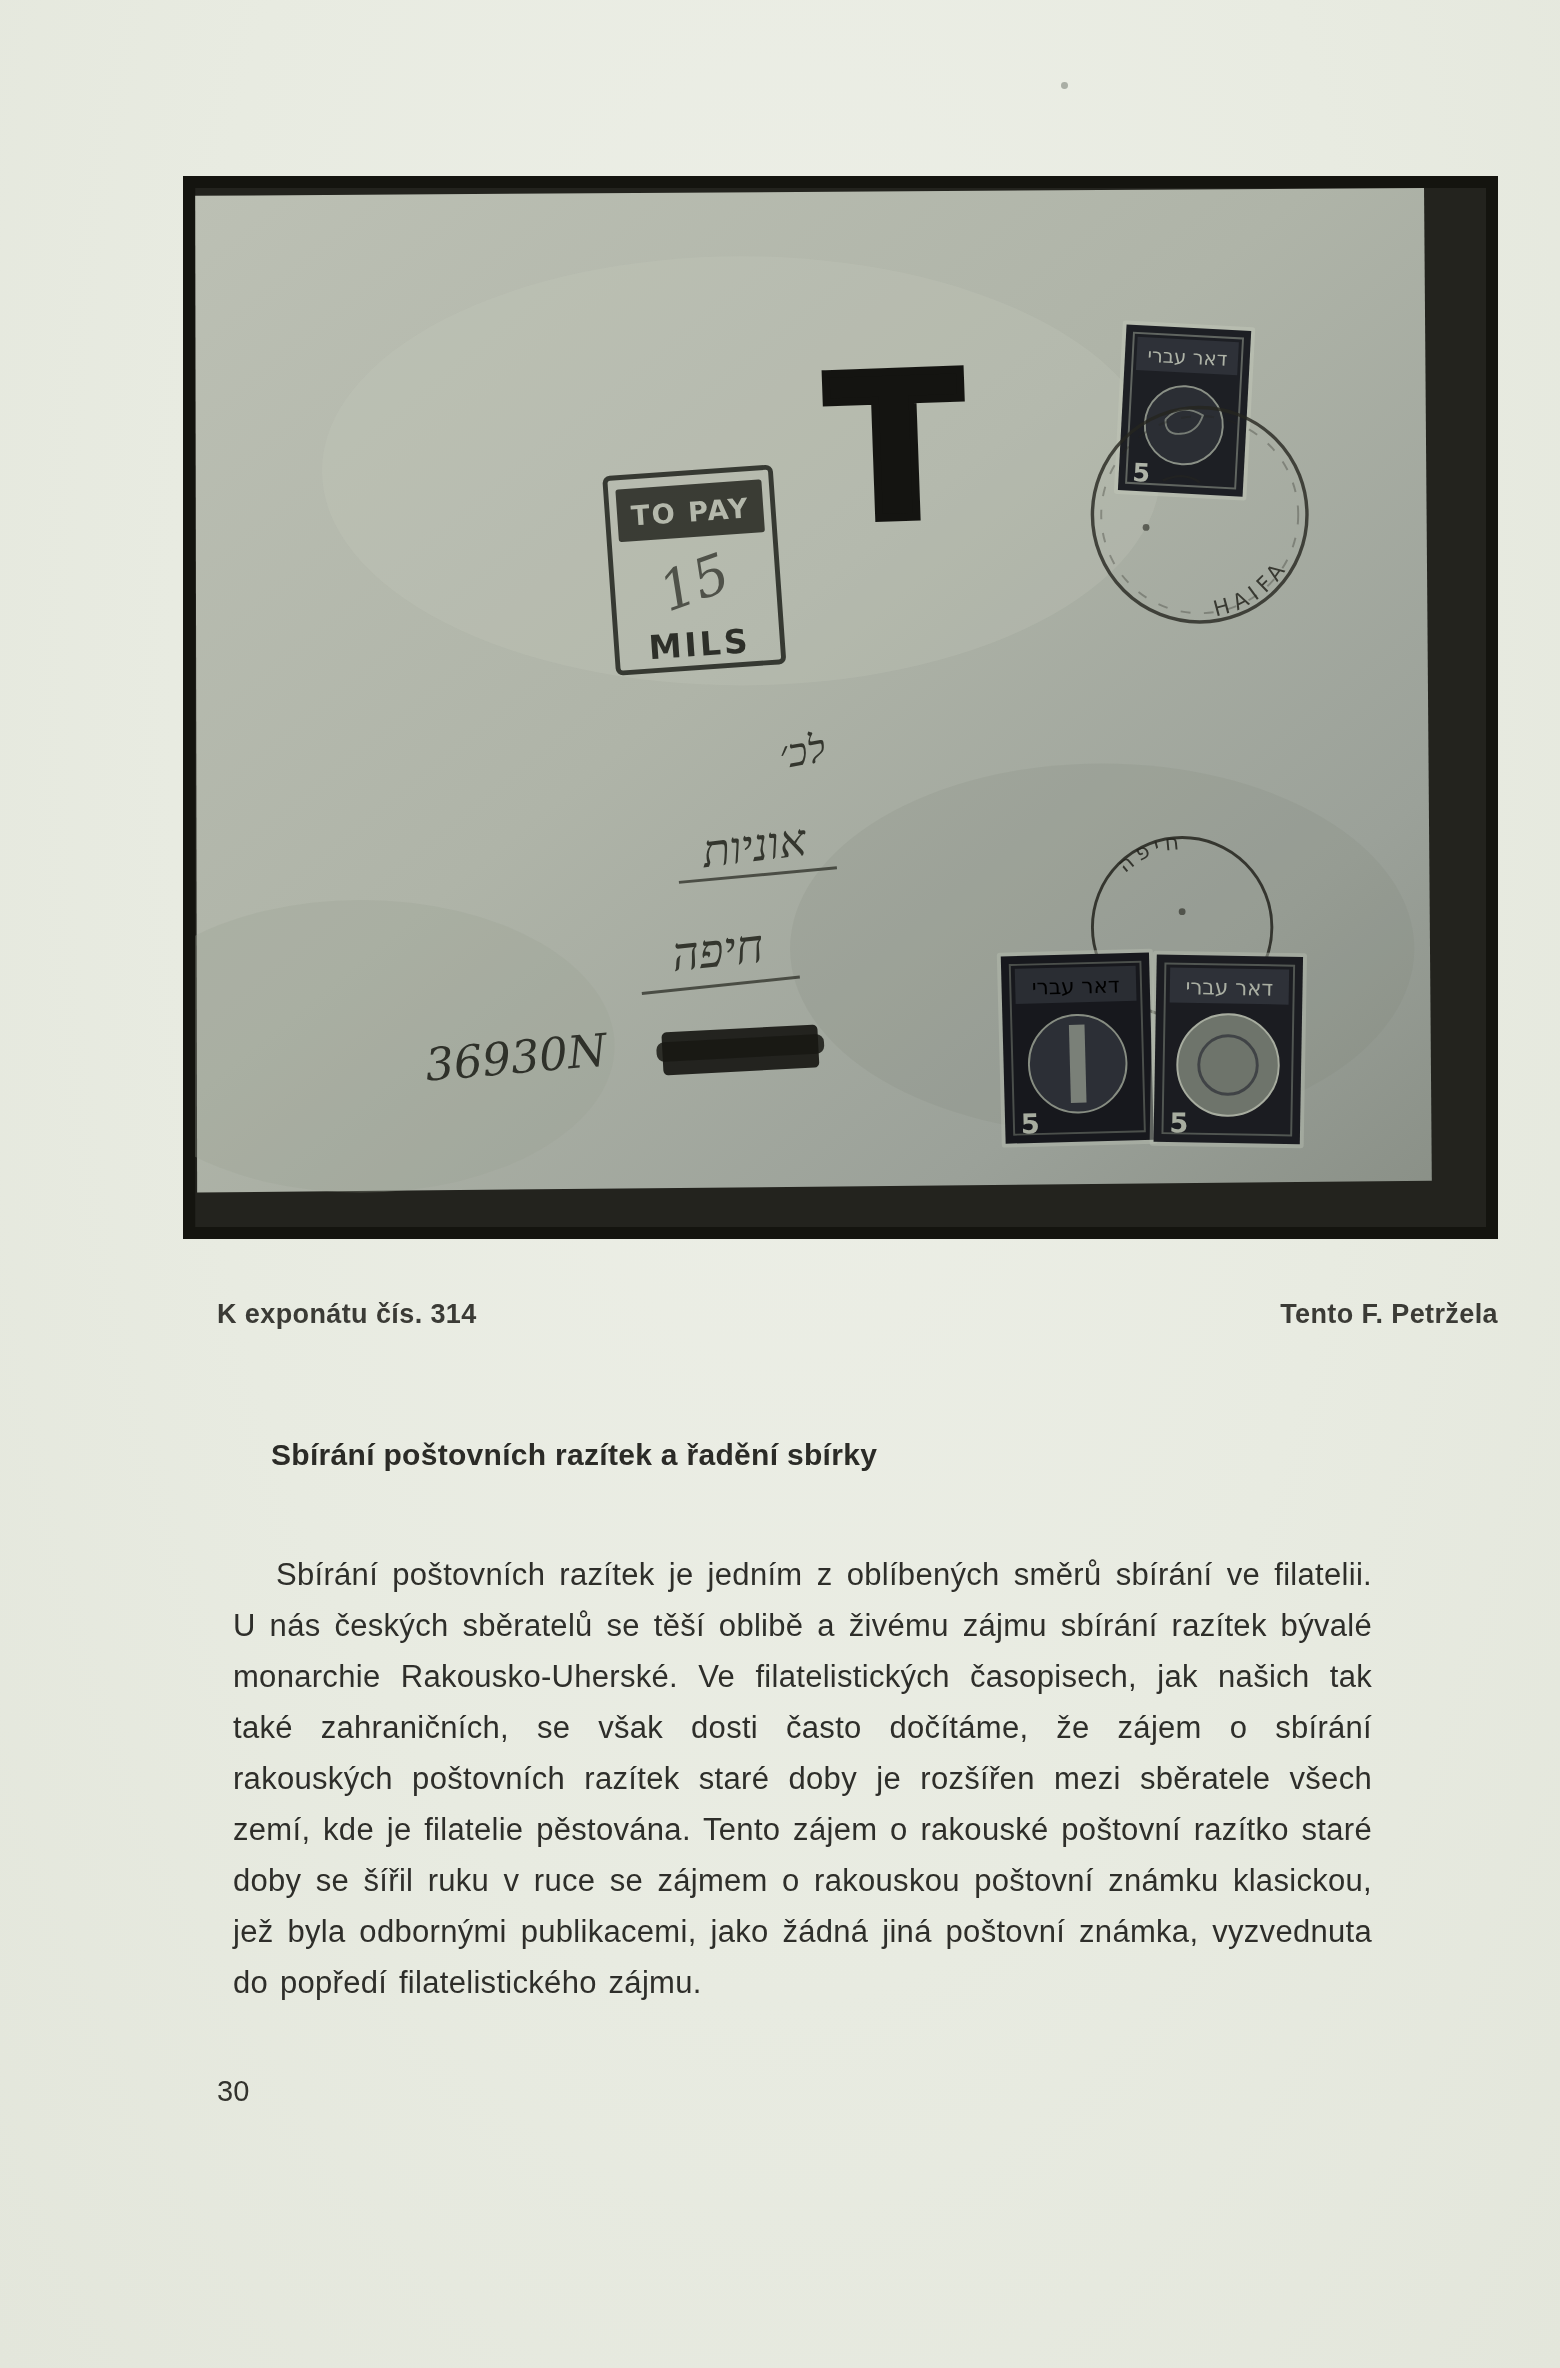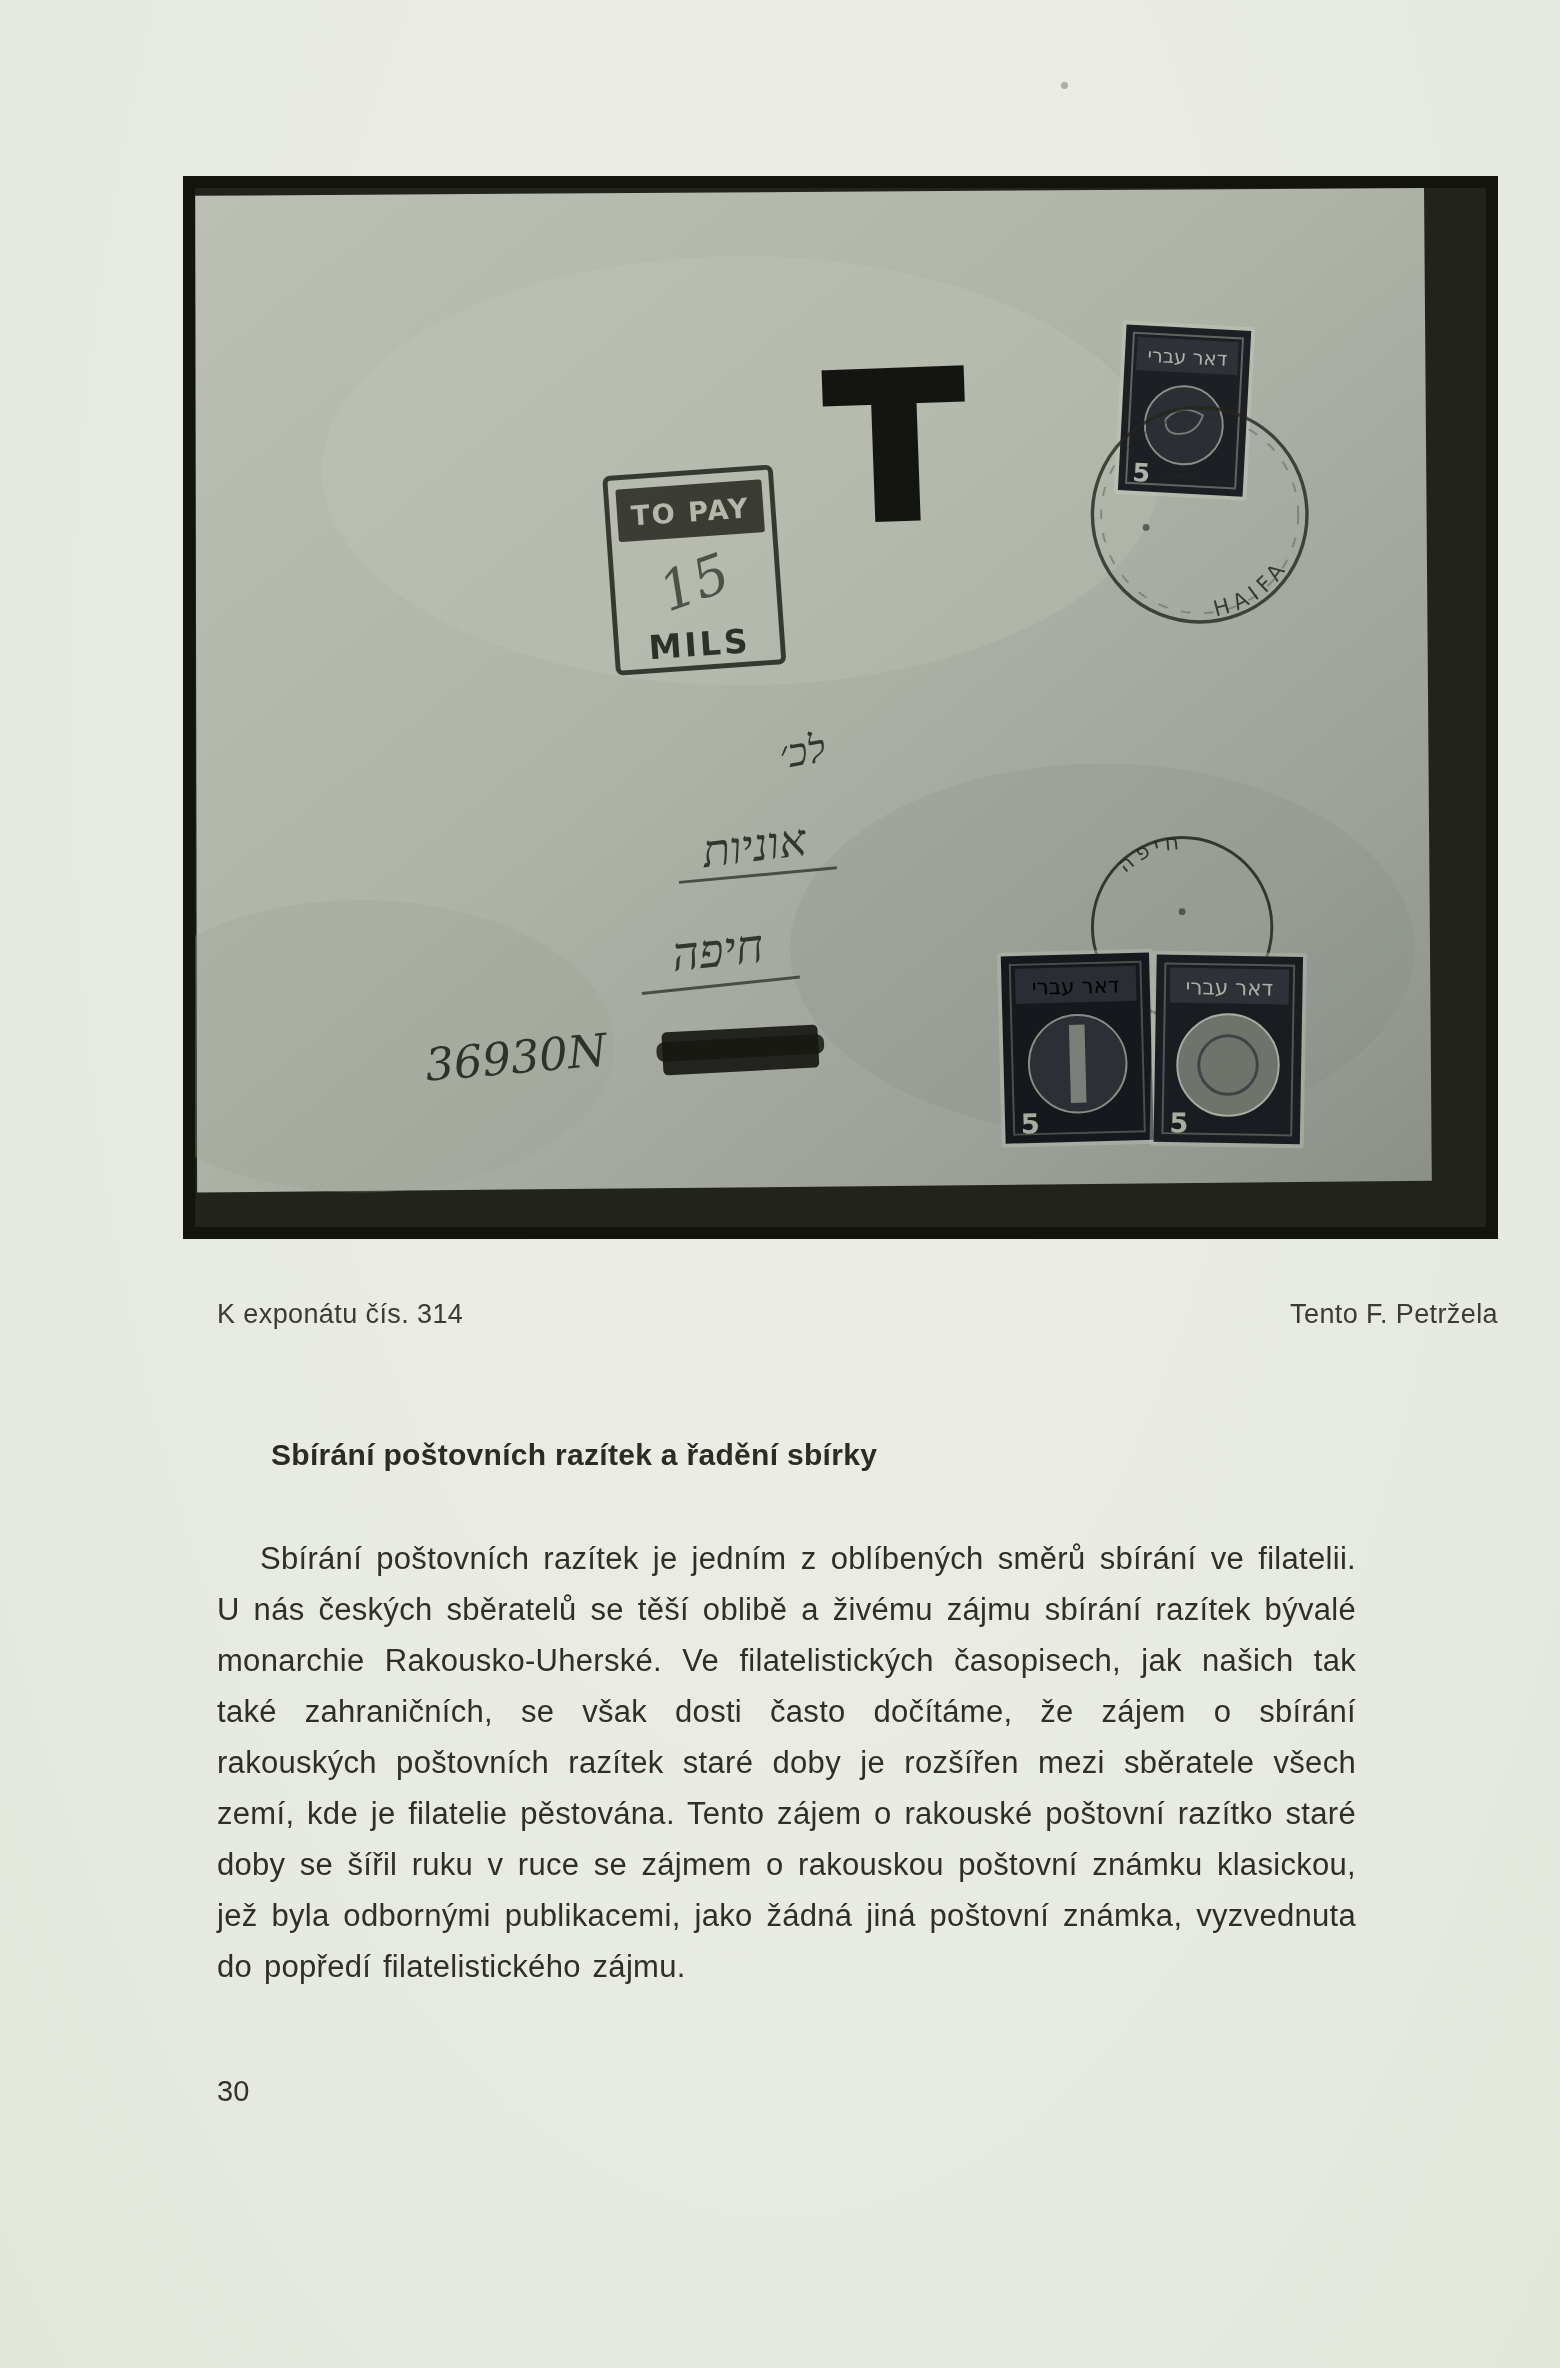--- a/index.html
+++ b/index.html
@@ -35,35 +35,36 @@
   svg text.hand { font-family: "DejaVu Serif", serif; font-style: italic; }
   .caption-row {
     position: absolute;
     left: 217px; top: 1299px;
     width: 1281px;
     display: flex;
     justify-content: space-between;
     font-size: 27px;
     color: #3b3b36;
     letter-spacing: 0.4px;
+    font-weight: bold;
   }
   .heading {
     position: absolute;
     left: 259px; top: 1426px;
     margin: 12px;
     font-size: 30px;
     font-weight: bold;
     letter-spacing: 0.3px;
     color: #2b2b27;
   }
   .body-text {
     position: absolute;
     left: 217px; top: 1533px;
     width: 1139px;
-    margin: 0;
+    margin: 16px;
     font-size: 31px;
     line-height: 51px;
     text-align: justify;
     text-indent: 43px;
     letter-spacing: 0.3px;
     word-spacing: 2.9px;
     color: #2e2e2a;
   }
   .page-number {
     position: absolute;

